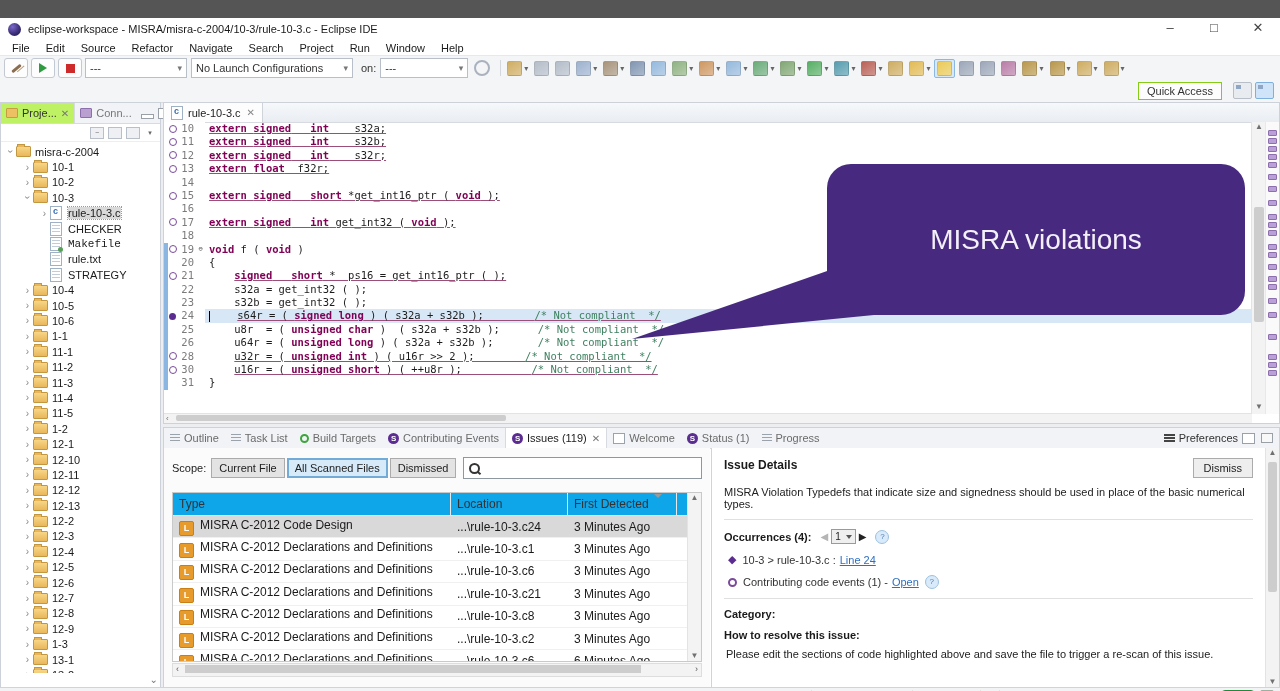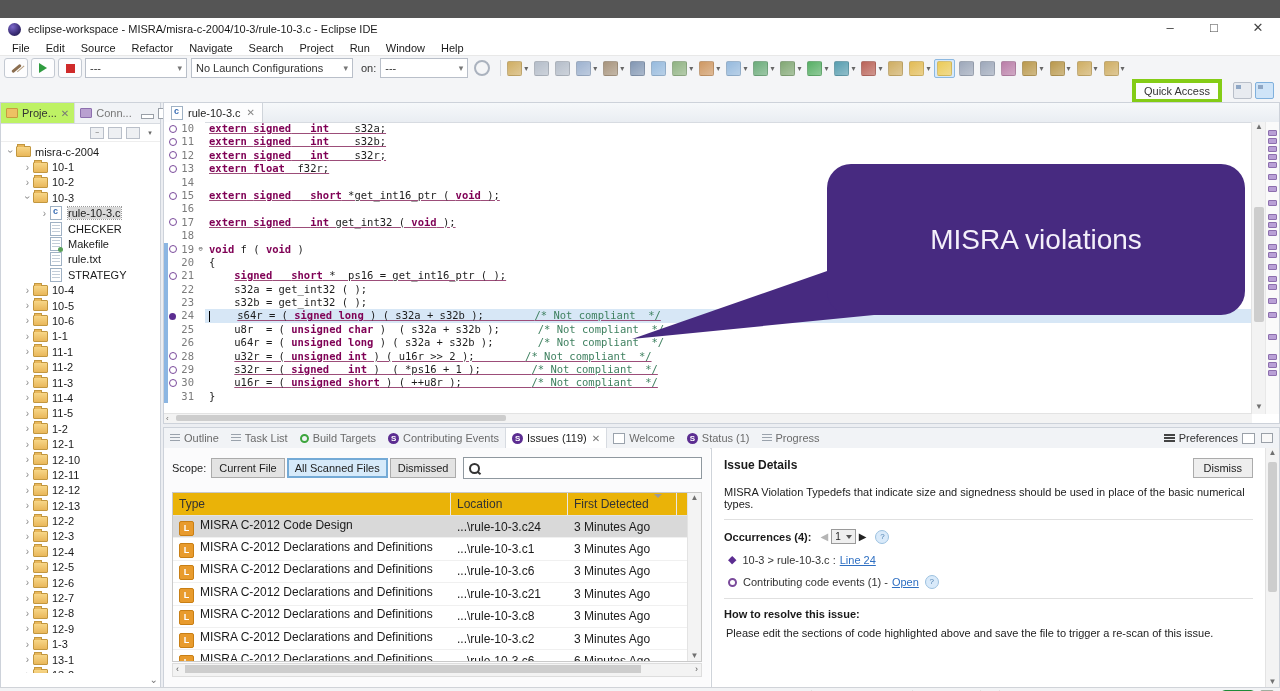--- a/index.html
+++ b/index.html
@@ -27,21 +27,21 @@
   .combo .ca{color:#777;font-size:9px;margin-left:5px;}
   .onlabel{font-size:11px;color:#333;margin:0 4px;}
   .gear{width:12px;height:12px;border-radius:50%;border:2px solid #aab2be;margin:0 6px 0 2px;position:relative;}
   .tbsep{width:1px;height:16px;background:#d4d8de;margin:0 4px;}
   .tbgroup{display:flex;align-items:center;margin-right:2px;padding:1px 2px;border-radius:2px;}
   .tbgroup.hl{background:#d6e9fb;border:1px solid #8cb8e0;}
   .tbicon{width:13px;height:13px;border-radius:2px;opacity:.85;}
   .dd{font-size:8px;color:#666;margin-left:2px;}
   .qarow{position:absolute;top:61px;left:0;right:0;height:23px;background:#f4f5f7;border-bottom:1px solid #d9dce1;
          display:flex;align-items:center;justify-content:flex-end;padding-right:6px;}
-  .qabtn{border:4px solid #84cc16;background:#fdfdfe;font-size:11px;color:#333;padding:2px 8px;margin-right:8px;}
+  .qabtn{border:1px solid #84cc16;background:#fdfdfe;font-size:11px;color:#333;padding:2px 8px;margin-right:8px;}
   .persp{width:17px;height:15px;border:1px solid #b9bfc9;border-radius:2px;background:#e8ebf0;margin-left:3px;position:relative;}
   .persp.active{background:#cfe4f8;border-color:#7fb0dd;}
   .persp:before{content:"";position:absolute;left:2px;top:2px;width:5px;height:4px;background:#8fa7c5;}
   
   .explorer{position:absolute;top:84px;left:0;width:161px;bottom:21px;background:#fff;border:1px solid #cdd2da;box-sizing:border-box;}
   .ptabs{height:20px;background:#f1f3f6;border-bottom:1px solid #d7dbe1;display:flex;align-items:center;font-size:11px;}
   .ptab{display:flex;align-items:center;padding:0 5px;height:100%;color:#333;}
   .ptab.active{background:#bef264;border-right:1px solid #d7dbe1;}
   .ptab.dim{color:#777;}
   .ptab .pticon{width:10px;height:8px;margin-right:4px;background:#edc163;border:1px solid #c79b3f;border-radius:1px;}
@@ -116,21 +116,21 @@
   .bcontent{position:absolute;top:20px;left:0;right:0;bottom:0;}
   .issuespane{position:absolute;left:0;top:0;width:546px;bottom:0;background:#fbfbfc;}
   .scoperow{display:flex;align-items:center;padding:9px 8px 6px 8px;}
   .scopelabel{font-size:11px;color:#222;margin-right:5px;}
   .fbtn{border:1px solid #ababab;background:#e3e3e3;font-size:11px;color:#222;padding:3px 7px;margin-right:2px;font-family:inherit;}
   .fbtn.active{background:#d6eafa;border:2px solid #74aad6;padding:2px 6px;}
   .searchbox{flex:1;height:20px;border:1px solid #8f989f;background:#fff;margin-left:5px;display:flex;align-items:center;padding-left:5px;}
   .mag{width:7px;height:7px;border:2px solid #333;border-radius:50%;position:relative;}
   .mag:after{content:"";position:absolute;width:4px;height:2px;background:#333;left:6px;top:7px;transform:rotate(40deg);}
   .itable{position:absolute;left:8px;right:8px;top:44px;bottom:25px;background:#fff;border:1px solid #c9c9c9;overflow:hidden;}
-  .ithead{display:flex;height:22px;border-bottom:1px solid #e3e3e3;font-size:12px;color:#333;align-items:center;background:#eab308;}
+  .ithead{display:flex;height:22px;border-bottom:1px solid #e3e3e3;font-size:12px;color:#333;align-items:center;background:#0ea5e9;}
   .ithead .hc{padding-left:6px;border-right:1px solid #e8e8e8;height:100%;display:flex;align-items:center;position:relative;box-sizing:border-box;}
   .sortmark{position:absolute;top:1px;right:14px;width:0;height:0;border-left:4px solid transparent;border-right:4px solid transparent;border-top:4px solid #9a9a9a;}
   .itrow{display:flex;height:21.4px;align-items:center;font-size:12px;color:#1a1a1a;border-bottom:1px solid #f0f0f0;}
   .itrow.sel{background:#d9d9d9;}
   .cell{padding-left:6px;overflow:hidden;white-space:nowrap;box-sizing:border-box;}
   .badge{display:inline-block;width:13px;height:13px;background:#e89b2d;border:1px solid #c97f14;border-radius:2px;color:#fff;
          font-size:9px;font-weight:bold;text-align:center;line-height:13px;margin-right:6px;vertical-align:-2px;}
   .itvscroll{position:absolute;right:0;top:0;width:13px;bottom:0;background:#f3f3f3;border-left:1px solid #e3e3e3;}
   .itvscroll .up,.itvscroll .dn{position:absolute;left:0;right:0;text-align:center;font-size:8px;color:#707070;}
   .itvscroll .dn{bottom:1px;}
@@ -373,21 +373,21 @@
         <div class="trow sel" style="padding-left: 38px;">
           <span class="exp">›</span>
           <span class="ticon cfile"></span>
           <span class="tlabel">rule-10-3.c</span>
         </div>
         <div class="trow" style="padding-left: 38px;">
           <span class="exp"></span>
           <span class="ticon file"></span>
           <span class="tlabel">CHECKER</span>
         </div>
-        <div class="trow" style="padding-left: 38px;">
+        <div class="trow" style="padding-left: 38px; font-family: Liberation Mono, monospace;">
           <span class="exp"></span>
           <span class="ticon makefile"></span>
           <span class="tlabel">Makefile</span>
         </div>
         <div class="trow" style="padding-left: 38px;">
           <span class="exp"></span>
           <span class="ticon file"></span>
           <span class="tlabel">rule.txt</span>
         </div>
         <div class="trow" style="padding-left: 38px;">
@@ -676,29 +676,20 @@
           <span class="codewrap"><span>    </span><span><span class="tok-p">u64r = ( </span><span class="tok-k">unsigned long</span><span class="tok-p"> ) ( s32a + s32b );       </span><span class="tok-c">/* Not compliant  */</span></span></span>
         </div>
         <div class="cline">
           <span class="gbar on"></span>
           <span class="gmark">
             <span class="mk-ring"></span>
           </span>
           <span class="lnum">28</span>
           <span class="fold"></span>
           <span class="codewrap"><span>    </span><span class="ul"><span class="tok-p">u32r = ( </span><span class="tok-k">unsigned int</span><span class="tok-p"> ) ( u16r &gt;&gt; 2 );        </span><span class="tok-c">/* Not compliant  */</span></span></span>
-        </div>
-        <div class="cline">
-          <span class="gbar on"></span>
-          <span class="gmark">
-            <span class="mk-ring"></span>
-          </span>
-          <span class="lnum">29</span>
-          <span class="fold"></span>
-          <span class="codewrap"><span>    </span><span class="ul"><span class="tok-p">s32r = ( </span><span class="tok-k">signed   int</span><span class="tok-p"> )  ( *ps16 + 1 );        </span><span class="tok-c">/* Not compliant  */</span></span></span>
         </div>
         <div class="cline">
           <span class="gbar on"></span>
           <span class="gmark">
             <span class="mk-ring"></span>
           </span>
           <span class="lnum">30</span>
           <span class="fold"></span>
           <span class="codewrap"><span>    </span><span class="ul"><span class="tok-p">u16r = ( </span><span class="tok-k">unsigned short</span><span class="tok-p"> ) ( ++u8r );           </span><span class="tok-c">/* Not compliant  */</span></span></span>
         </div>
@@ -892,20 +883,21 @@
             <a class="lnk">Line 24</a>
           </div>
           <div class="occitem">
             <span class="ring2"></span>
             <span>Contributing code events (1) -</span>
             <span style="width:4px;"></span>
             <a class="lnk">Open</a>
             <span class="helpic">?</span>
           </div>
           <hr class="dhr">
+          <div class="dlabel">Category:</div>
           <div class="dlabel">How to resolve this issue:</div>
           <div class="dvalue">Please edit the sections of code highlighted above and save the file to trigger a re-scan of this issue.</div>
         </div>
         <div class="dvscroll">
           <span class="up">▲</span>
           <span class="dvthumb"></span>
           <span class="dn">▼</span>
         </div>
       </div>
     </div>

